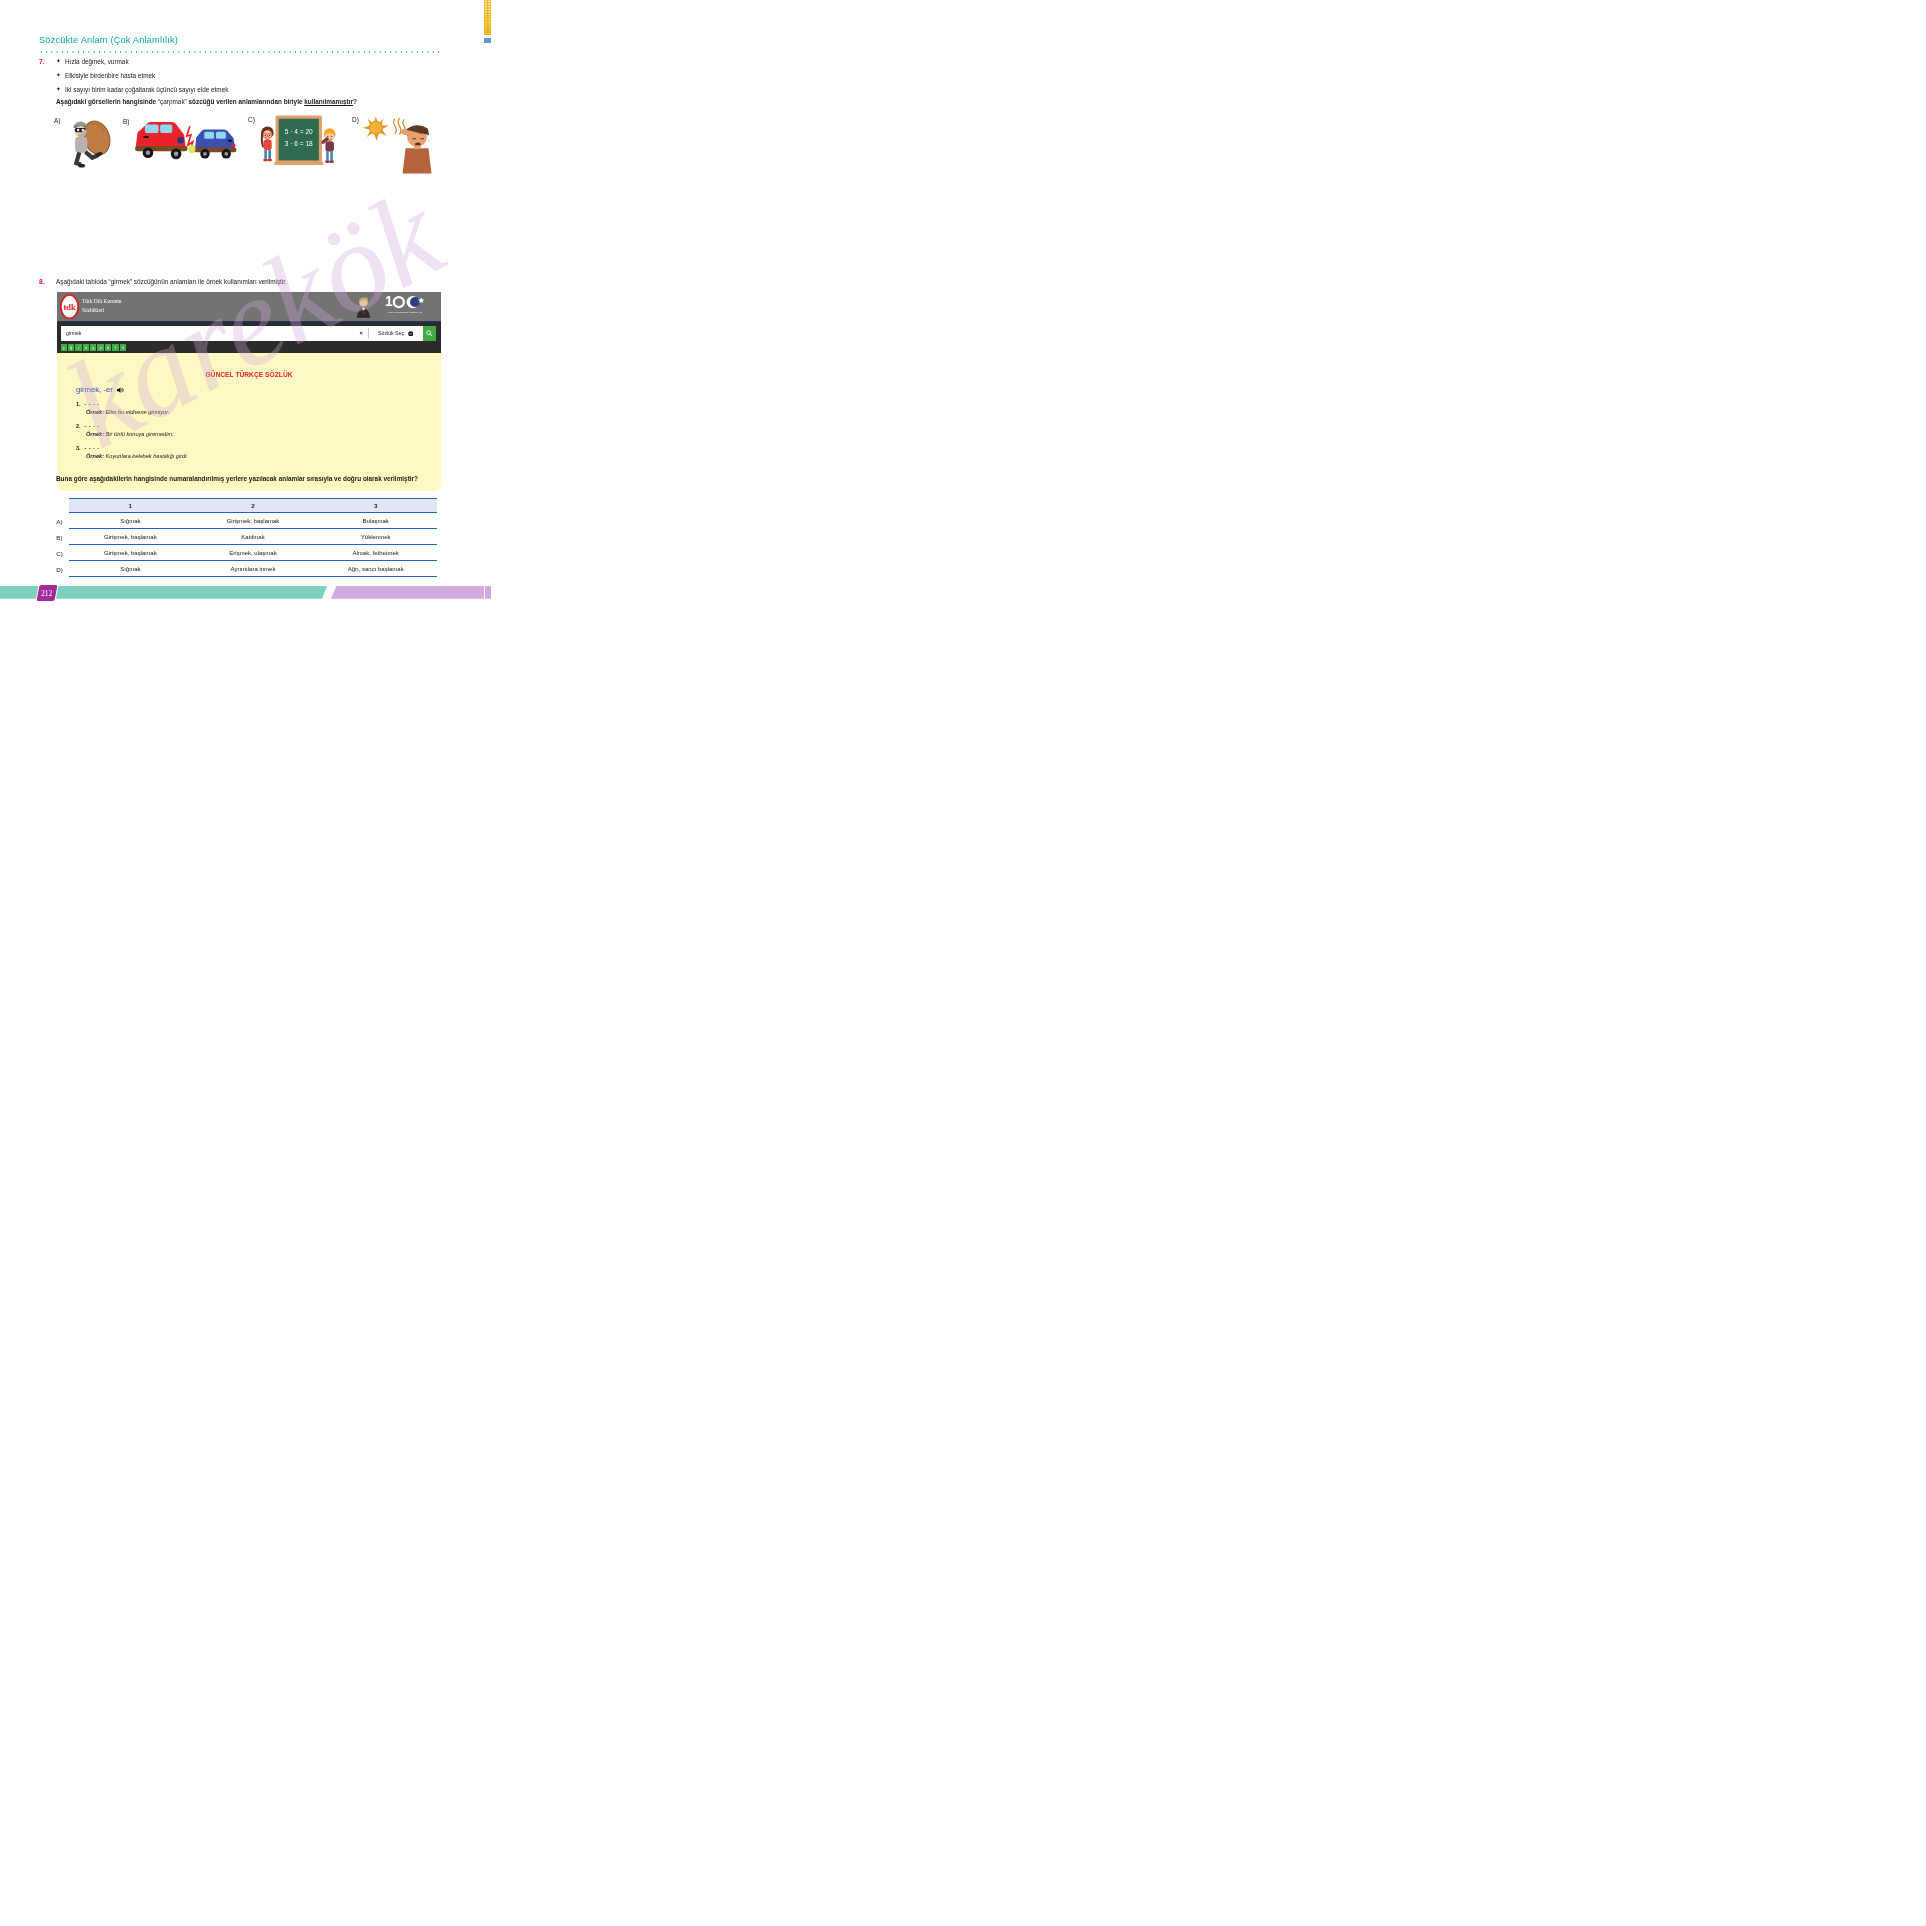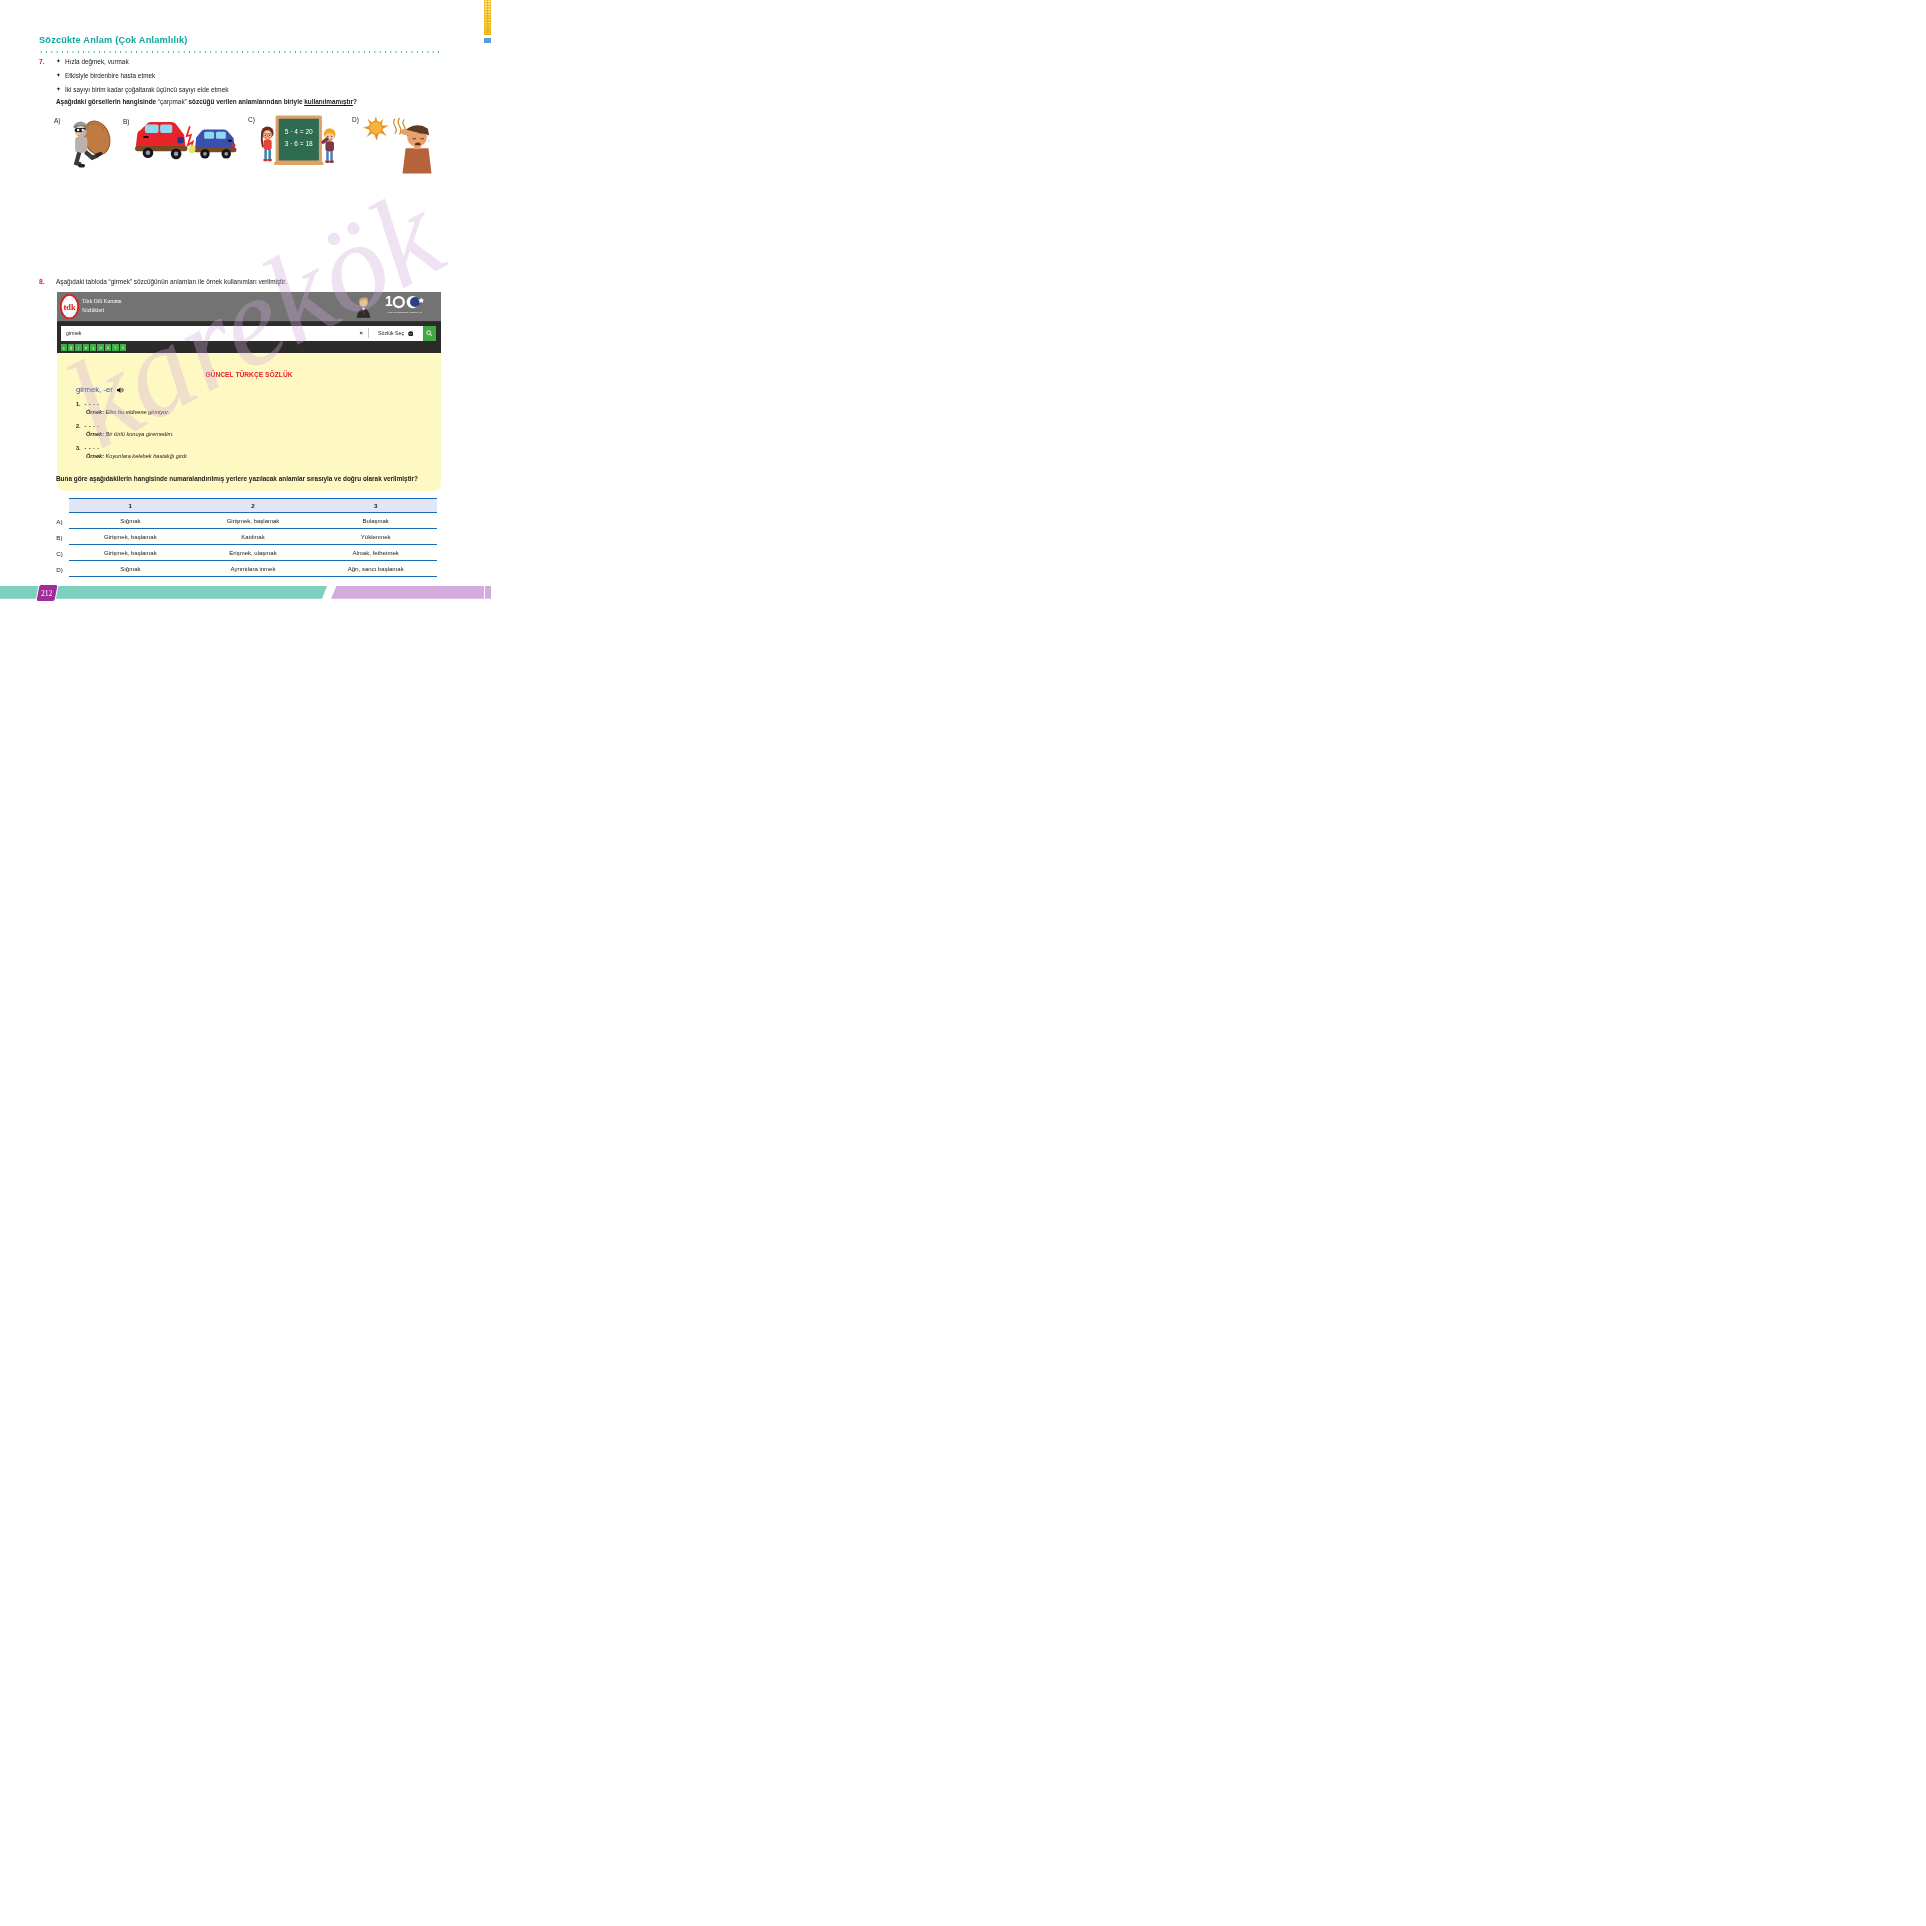--- a/index.html
+++ b/index.html
@@ -4,21 +4,21 @@
 <style>
   html,body{margin:0;padding:0;background:#ffffff;}
   .page{position:relative;width:491px;height:628px;background:#fff;overflow:hidden;
         font-family:"Liberation Sans",sans-serif;color:#1a1a1a;}
 
   
   .deco-strip{position:absolute;right:0;top:0;}
   .deco-blue{position:absolute;right:0;top:38px;width:7px;height:4.6px;background:#5b9bd5;}
 
   
-  .section-title{position:absolute;left:39px;top:35px;font-size:9.2px;font-weight:bold;
+  .section-title{position:absolute;left:39px;top:35px;font-size:9.2px;font-weight:normal;
                  color:#0da79d;letter-spacing:0.2px;}
   .dotted-rule{position:absolute;left:39px;top:50px;width:402px;height:3.5px;
     background-image:radial-gradient(ellipse 0.9px 1.2px at 2.3px 1.7px,#2cb3a9 70%,transparent 72%);
     background-size:5.3px 3.5px;background-repeat:repeat-x;}
 
   .qnum{position:absolute;font-size:6.7px;font-weight:bold;color:#e6007e;}
   .qbody{position:absolute;left:56px;font-size:6.4px;line-height:7.3px;}
 
   .bullet-line{margin-bottom:6.5px;display:flex;align-items:flex-start;}
   .bullet-glyph{font-size:5.8px;margin-right:4.2px;line-height:7.3px;color:#111;}

